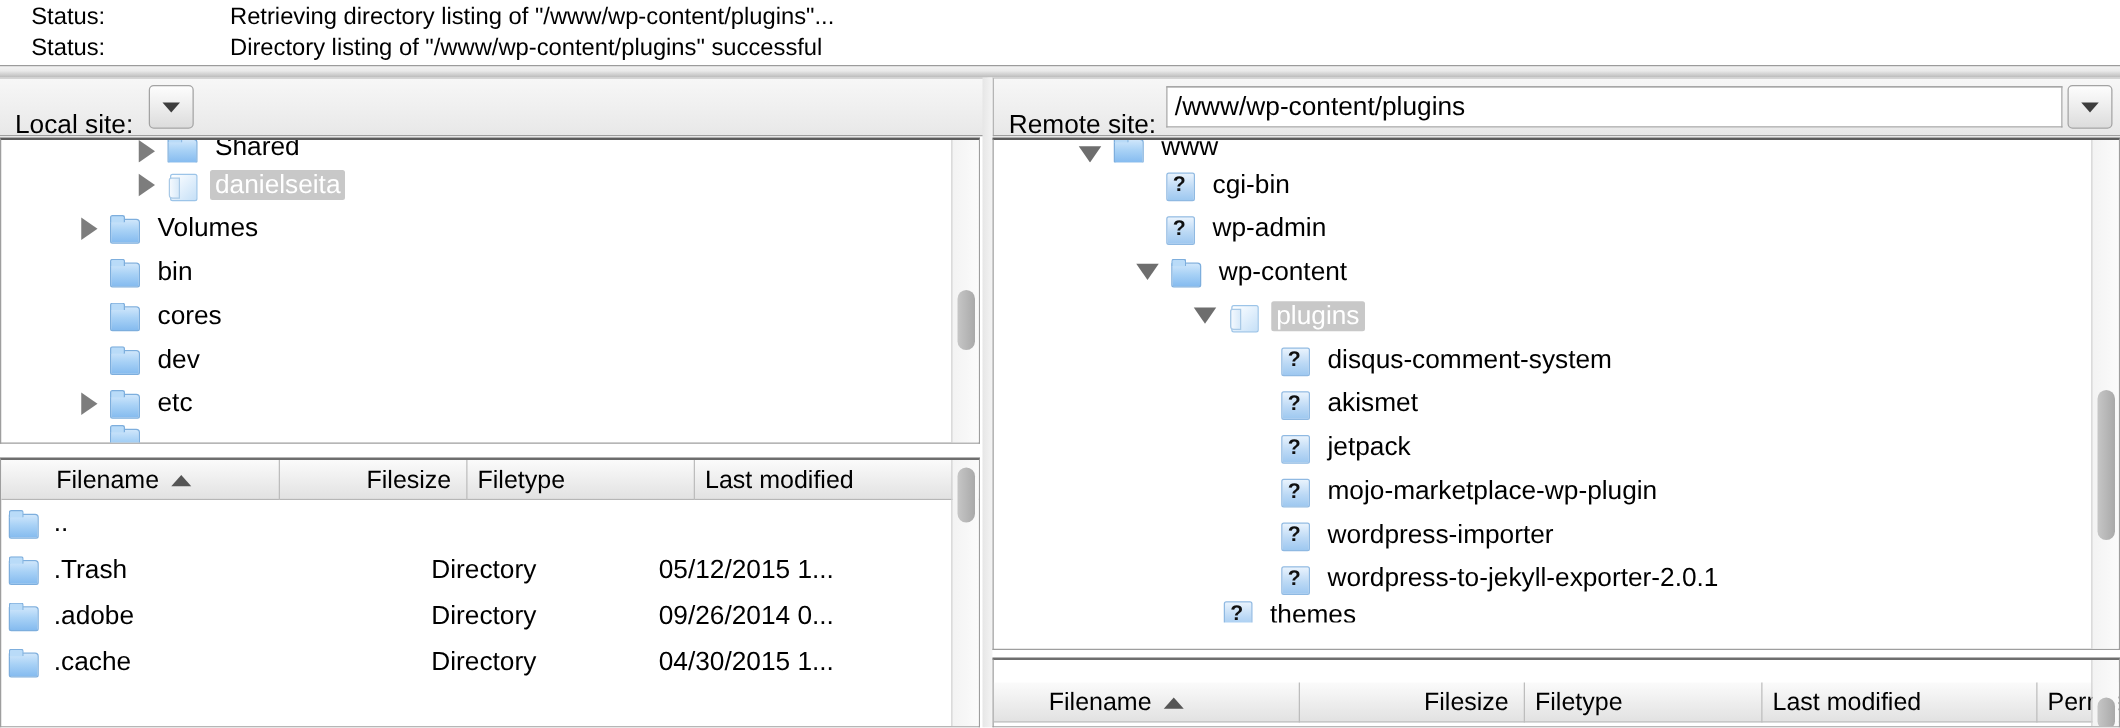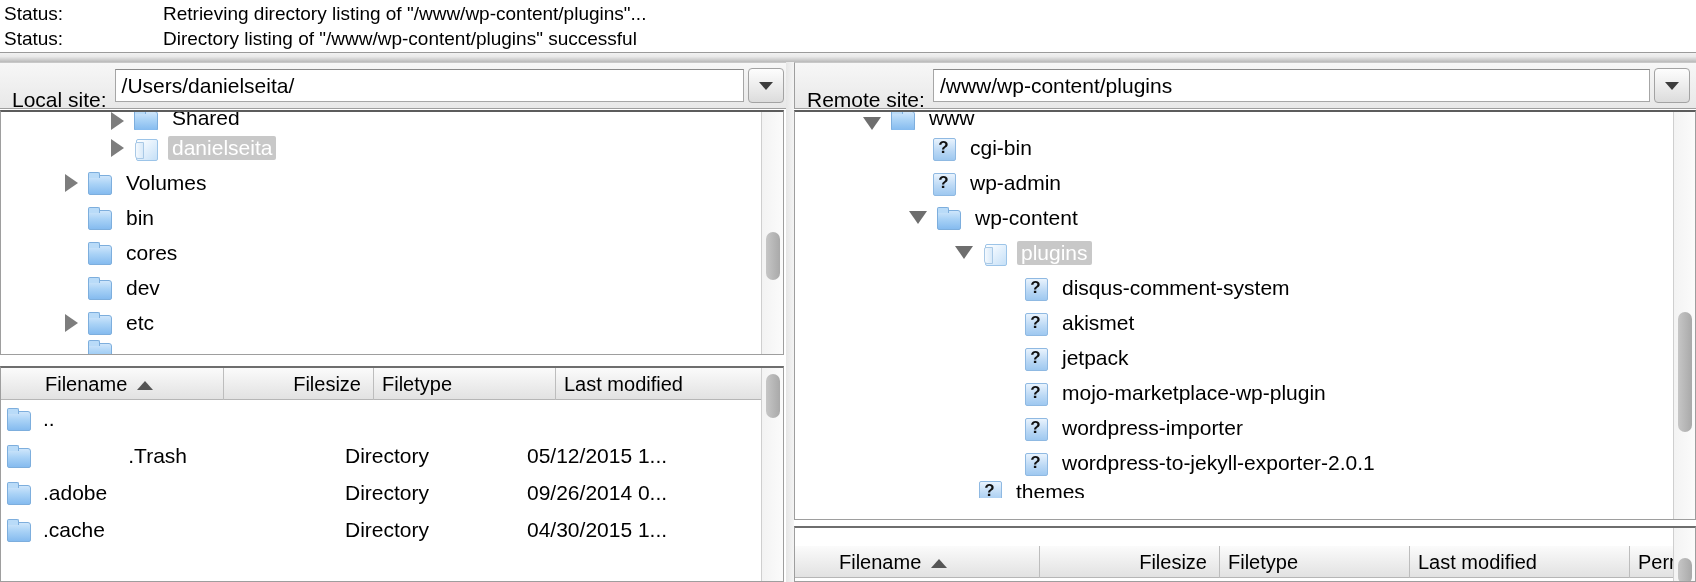--- a/index.html
+++ b/index.html
@@ -12,21 +12,21 @@
   .app { position: relative; width: 1696px; height: 582px; background: #ffffff; }
 
   
   .status-log {
     position: absolute; left: 0; top: 0; width: 1696px; height: 52px;
     background: #ffffff; overflow: hidden;
   }
   .status-line {
     display: flex; align-items: flex-start;
     height: 25px; line-height: 25px;
-    font-size: 19px; color: #000000; white-space: nowrap;
+    font-size: 19px; color: #000000; white-space: nowrap; margin-left: 21px;
   }
   .status-line.clipped { height: 2px; line-height: 25px; margin-top: -1px; overflow:hidden; }
   .status-label { width: 163px; padding-left: 4px; flex: 0 0 163px; }
   .status-msg { flex: 1 1 auto; }
 
   .log-divider {
     position: absolute; left: 0; top: 52px; width: 1696px; height: 10px;
     background: linear-gradient(to bottom,#f2f2f2 0,#eaeaea 40%,#d2d2d2 70%,#b9b9b9 100%);
     border-top: 1px solid #9b9b9b;
   }
@@ -195,21 +195,20 @@
     </div>
     <div class="status-line">
       <div class="status-label">Status:</div>
       <div class="status-msg">Directory listing of "/www/wp-content/plugins" successful</div>
     </div>
   </div>
   <div class="log-divider"></div>
 
   <div class="site-bar local">
     <div class="site-label">Local site:</div>
-    <div class="site-field">/Users/danielseita/</div>
     <div class="site-dropdown">
       <span class="caret-down"></span>
     </div>
   </div>
 
   <div class="site-bar remote">
     <div class="site-label">Remote site:</div>
     <div class="site-field">/www/wp-content/plugins</div>
     <div class="site-dropdown">
       <span class="caret-down"></span>
@@ -280,21 +279,21 @@
           </span>
           <div class="cell col-name" style="flex-basis: 152px;">..</div>
           <div class="cell col-size"></div>
           <div class="cell col-type"></div>
           <div class="cell col-mod"></div>
         </div>
         <div class="list-row">
           <span class="cell-icon">
             <span class="ic folder"></span>
           </span>
-          <div class="cell col-name" style="flex-basis: 152px; text-align: right;">.Trash</div>
+          <div class="cell col-name" style="flex-basis: 152px;">.Trash</div>
           <div class="cell col-size"></div>
           <div class="cell col-type">Directory</div>
           <div class="cell col-mod">05/12/2015 1...</div>
         </div>
         <div class="list-row">
           <span class="cell-icon">
             <span class="ic folder"></span>
           </span>
           <div class="cell col-name" style="flex-basis: 152px;">.adobe</div>
           <div class="cell col-size"></div>

